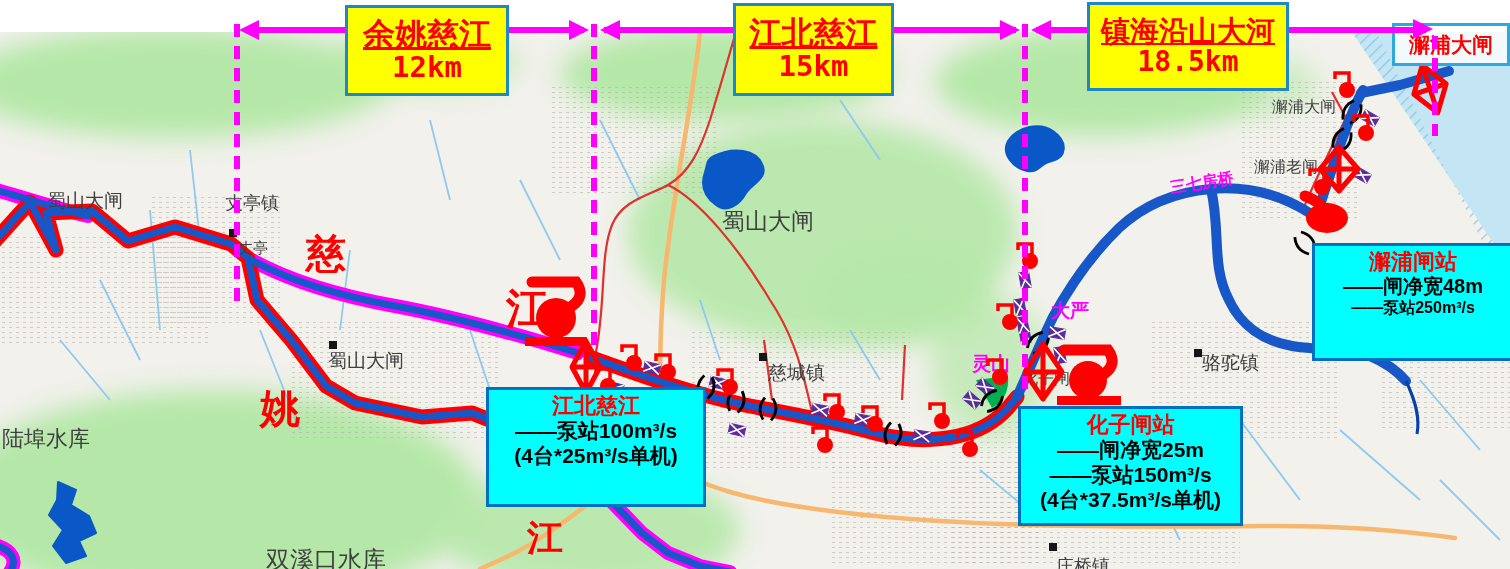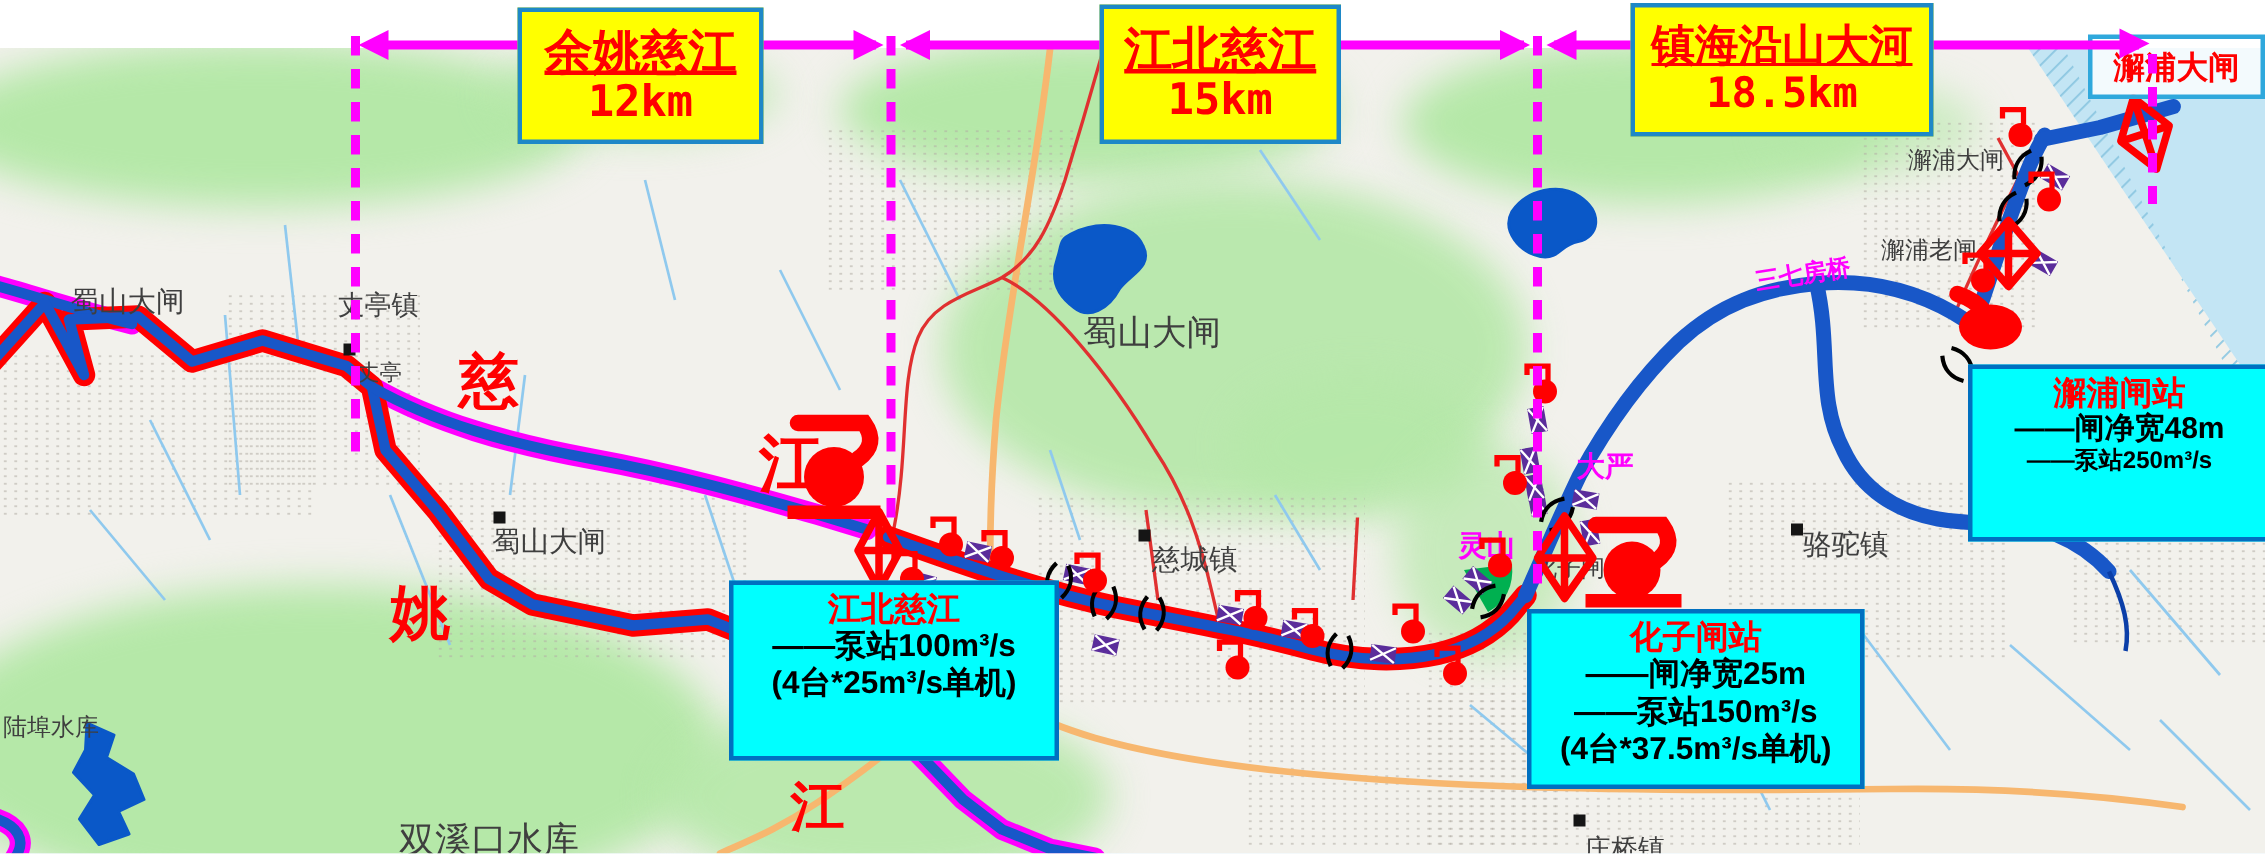--- a/index.html
+++ b/index.html
@@ -170,21 +170,21 @@
   <div class="mlabel" style="left:47px;top:188px;font-size:19px">蜀山大闸</div>
   <div class="mlabel" style="left:225px;top:191px;font-size:18px">丈亭镇</div>
   <div class="mlabel" style="left:238px;top:239px;font-size:15px">丈亭</div>
   <div class="mlabel" style="left:328px;top:348px;font-size:19px">蜀山大闸</div>
   <div class="mlabel" style="left:722px;top:206px;font-size:23px">蜀山大闸</div>
   <div class="mlabel" style="left:768px;top:360px;font-size:19px">慈城镇</div>
   <div class="mlabel" style="left:1202px;top:350px;font-size:19px">骆驼镇</div>
   <div class="mlabel" style="left:1272px;top:97px;font-size:16px">澥浦大闸</div>
   <div class="mlabel" style="left:1254px;top:157px;font-size:16px">澥浦老闸</div>
   <div class="mlabel" style="left:1056px;top:554px;font-size:18px">庄桥镇</div>
-  <div class="mlabel" style="left:2px;top:475px;font-size:16px">陆埠水库</div>
+  <div class="mlabel" style="left:2px;top:424px;font-size:22px">陆埠水库</div>
   <div class="mlabel" style="left:266px;top:544px;font-size:24px">双溪口水库</div>
   <div class="mlabel" style="left:1022px;top:369px;font-size:16px">化子闸</div>
   <div class="magl" style="left:972px;top:351px;font-size:19px">灵山</div>
   <div class="magl" style="left:1051px;top:298px;font-size:19px">大严</div>
   <div class="magl" style="left:1170px;top:173px;font-size:16px;transform:rotate(-9deg)">三七房桥</div>
 
   <div class="rname" style="left:306px;top:226px;font-size:40px">慈</div>
   <div class="rname" style="left:506px;top:281px;font-size:42px">江</div>
   <div class="rname" style="left:260px;top:381px;font-size:40px">姚</div>
   <div class="rname" style="left:527px;top:514px;font-size:36px">江</div>

